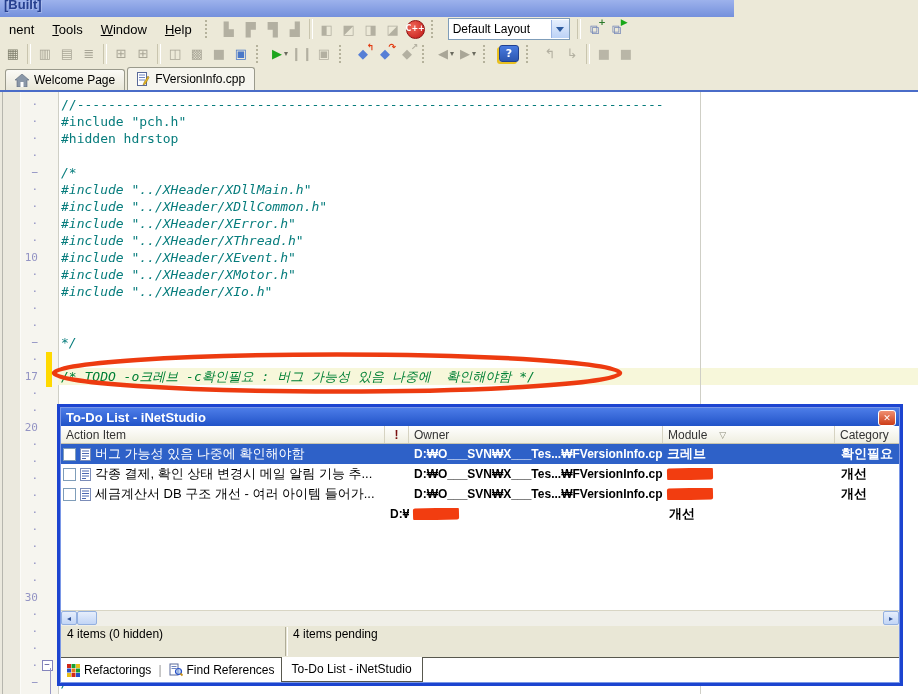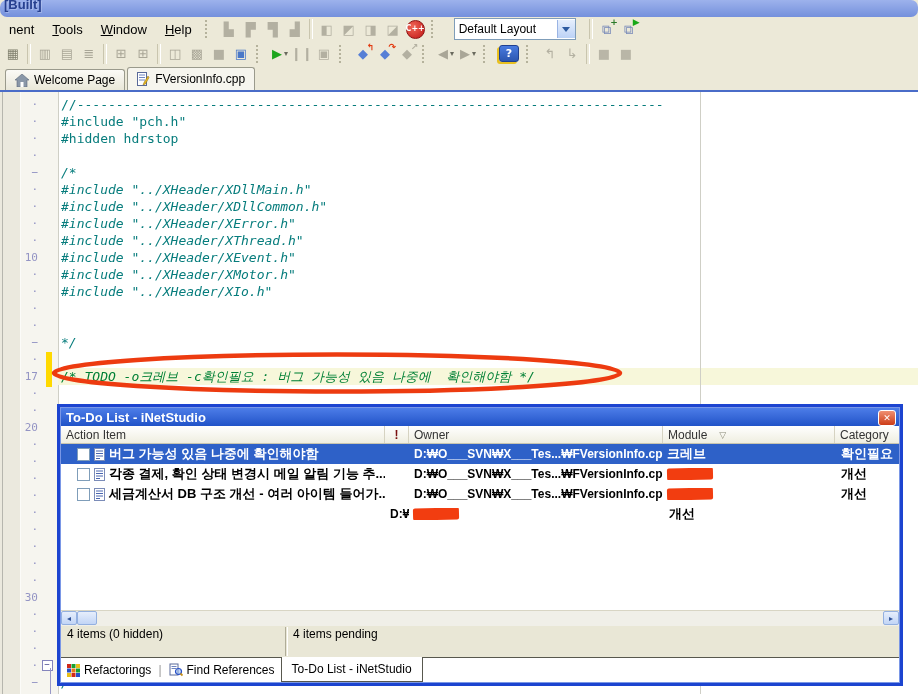--- a/index.html
+++ b/index.html
@@ -1,21 +1,21 @@
 <!DOCTYPE html>
 <html><head>
 <meta charset="utf-8">
 <style>
   html,body{margin:0;padding:0;}
   .screen{position:relative;width:918px;height:694px;overflow:hidden;background:#ece9d8;
     font-family:"Liberation Sans","DejaVu Sans",sans-serif;-webkit-font-smoothing:none;}
 
   
-  .titlebar{position:absolute;left:0;top:0;width:918px;height:17px;
-    background:linear-gradient(#9db2ec,#7490dc);display:flex;align-items:flex-start;border-radius:7px;}
+  .titlebar{position:absolute;left:0;top:0;width:734px;height:17px;
+    background:linear-gradient(#9db2ec,#7490dc);display:flex;align-items:flex-start;}
   .titlebar .wtitle{font-size:13px;font-weight:bold;color:#27408f;padding-left:4px;margin-top:-3px;
     text-shadow:1px 1px 0 rgba(255,255,255,.25);}
 
   
   .menubar{position:absolute;left:0;top:17px;width:918px;height:24px;background:#ece9d8;
     display:flex;align-items:center;}
   .toolbar2{position:absolute;left:0;top:41px;width:918px;height:25px;background:#ece9d8;
     display:flex;align-items:center;padding-left:2px;}
   .mi{font-size:13px;color:#000;padding:2px 9px;}
   .mi.u::first-letter{text-decoration:underline;}
@@ -28,21 +28,21 @@
   .ic .caret{font-size:8px;color:#6a6a5e;margin-left:2px;}
   .ic .caret:empty{display:none;}
   .sep{width:2px;height:20px;border-left:1px solid #c9c5ae;border-right:1px solid #fff;margin:0 3px;}
   .grip{width:7px;height:18px;border-left:2px dotted #b5b29c;margin:0 4px;}
   .cpp{background:radial-gradient(circle at 35% 35%,#f06858,#c01414);border-radius:50%;
     min-width:17px;width:17px;height:17px;color:#fff;font-size:8px;font-weight:bold;
     border:1px solid #8c1212;margin:0 2px;}
   .book{background:linear-gradient(#4a7ce0,#2c56b0);border-radius:3px;min-width:18px;width:18px;height:15px;
     font-weight:bold;font-size:11px;border:1px solid #204090;box-shadow:-2px 2px 0 #e8c020;margin:0 3px;}
   .combo{display:flex;align-items:center;width:120px;height:20px;background:#fff;
-    border:1px solid #7f9db9;margin:0 10px;}
+    border:1px solid #7f9db9;margin:0 4px;}
   .combo .cval{flex:1;font-size:12px;padding-left:4px;color:#000;white-space:nowrap;overflow:hidden;}
   .combo .cbtn{width:17px;height:18px;background:linear-gradient(#e6effd,#bcd2f6);
     border-left:1px solid #9ab4e4;display:flex;align-items:center;justify-content:center;}
   .combo .arr{width:0;height:0;border-left:4px solid transparent;border-right:4px solid transparent;
     border-top:5px solid #2c5aa0;}
 
   
   .tabbar{position:absolute;left:0;top:66px;width:918px;height:24px;background:#ece9d8;
     display:flex;align-items:flex-end;padding-left:5px;}
   .blueline{position:absolute;left:0;top:90px;width:918px;height:2px;background:#4a6cc8;}
@@ -91,21 +91,21 @@
   .tp-header{height:17px;flex:none;background:linear-gradient(#ffffff,#efeee0);
     border-bottom:1px solid #c8c5b0;font-size:12px;color:#333;}
   .tp-header .hc{height:17px;display:flex;align-items:center;padding-left:5px;
     border-right:1px solid #d6d3c2;box-sizing:border-box;}
   .tp-header .hc.pri{justify-content:center;color:#7a1010;font-weight:bold;padding-left:0;}
   .sortg{font-size:9px;color:#8c8c7a;margin-left:12px;}
   .tp-rows{flex:none;}
   .trow{height:20px;background:#fff;color:#000;}
   .trow.sel{background:#2e61c8;color:#fff;}
   .tc{white-space:nowrap;overflow:hidden;}
-  .c-action{display:flex;align-items:center;gap:4px;padding-left:16px;font-weight:bold;font-size:13px;}
+  .c-action{display:flex;align-items:center;gap:4px;padding-left:2px;font-weight:normal;font-size:13px;}
   .cb{width:11px;height:11px;border:1px solid #7f9db9;background:#fff;flex:none;}
   .c-pri{}
   .c-mod{font-weight:bold;font-size:12px;padding-left:5px;}
   .c-own{font-weight:bold;font-size:13px;padding-left:4px;display:flex;align-items:center;}
   .c-cat{font-weight:bold;font-size:13px;padding-left:6px;}
   .redact{display:none;}
   .redact.show{display:inline-block;width:46px;height:12px;background:#f23d10;
     border-radius:2px;transform:rotate(-1.5deg);}
   .tp-fill{flex:1;background:#fff;}
   .tp-scroll{height:15px;flex:none;background:#f0efe8;border-top:1px solid #d8d5c4;position:relative;}

